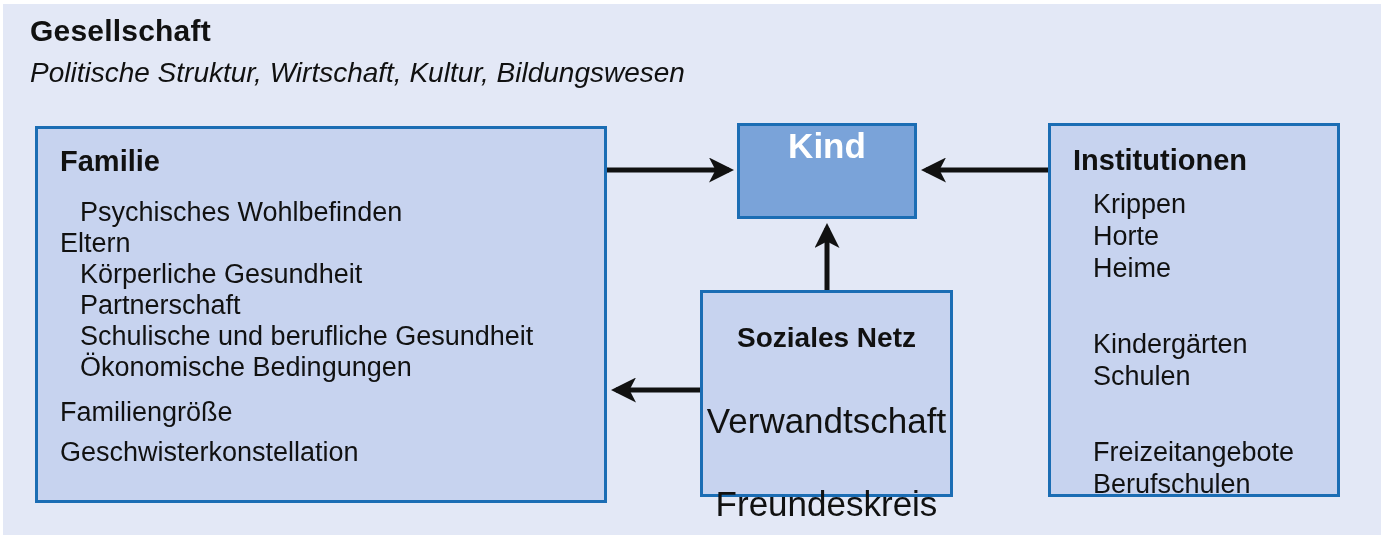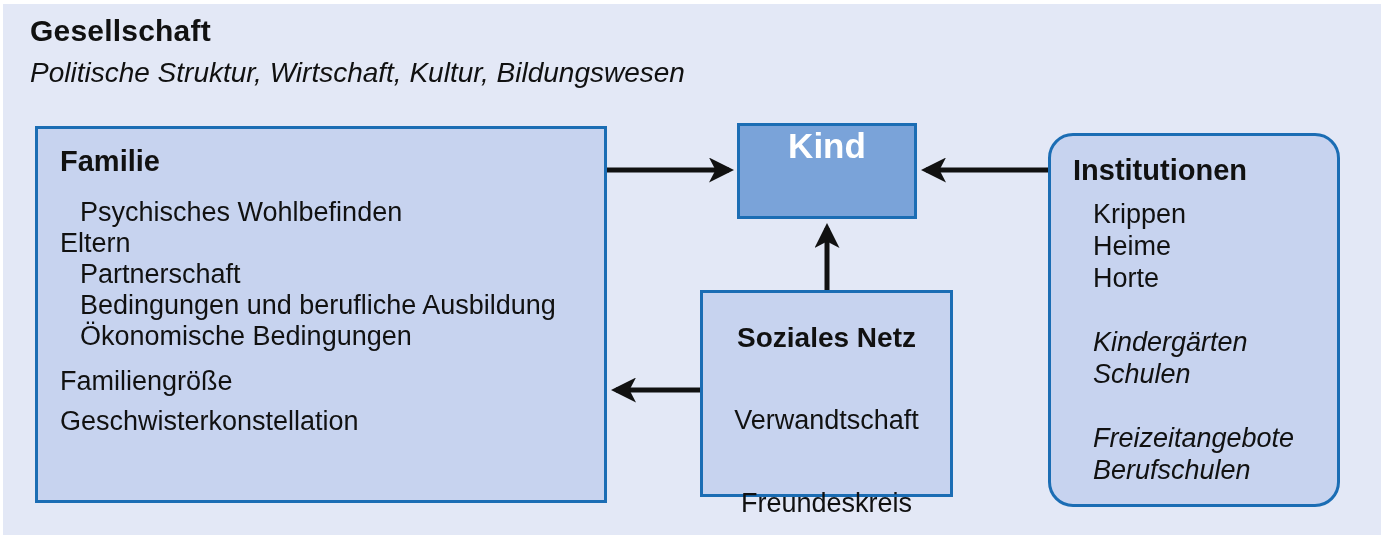--- a/index.html
+++ b/index.html
@@ -43,28 +43,28 @@
     left: 737px; top: 123px; width: 180px; height: 96px;
     background: #7aa3d9;
     display: flex; align-items: flex-start; justify-content: center;
   }
   .kind-title { color: #ffffff; font-size: 35px; font-weight: bold; }
 
   
   .soziales-box { left: 700px; top: 290px; width: 253px; height: 207px; text-align: center; }
   .soziales-content { padding-top: 28px; }
   .soziales-title { font-size: 28px; font-weight: bold; line-height: 34px; margin-bottom: 18px; }
-  .soz-line { font-size: 27px; line-height: 35px; margin-top: 48px; }
+  .soz-line { font-size: 35px; line-height: 35px; margin-top: 48px; }
 
   
-  .inst-box { left: 1048px; top: 133px; width: 292px; height: 374px; border-radius: 25px; }
+  .inst-box { left: 1048px; top: 123px; width: 292px; height: 374px; }
   .inst-content { padding: 16px 0 0 22px; font-size: 27px; }
   .inst-title { font-size: 29px; font-weight: bold; line-height: 36px; margin-bottom: 10px; }
   .inst-group { margin-left: 20px; }
-  .inst-group + .inst-group { margin-top: 32px; font-style: italic; }
+  .inst-group + .inst-group { margin-top: 44px; }
   .inst-line { line-height: 32px; }
 
   
   .arrows { position: absolute; left: 0; top: 0; width: 1384px; height: 538px; pointer-events: none; }
 </style>
 </head>
 <body>
 
 <div class="page">
   <div class="canvas"></div>
@@ -72,22 +72,23 @@
   <div class="header">
     <div class="header-title">Gesellschaft</div>
     <div class="header-subtitle">Politische Struktur, Wirtschaft, Kultur, Bildungswesen</div>
   </div>
 
   <div class="dbox familie-box">
     <div class="familie-content">
       <div class="familie-title">Familie</div>
       <div class="fam-line indent-1">Psychisches Wohlbefinden</div>
       <div class="fam-line indent-0">Eltern</div>
+      <div class="fam-line indent-1">Körperliche Gesundheit</div>
       <div class="fam-line indent-1">Partnerschaft</div>
-      <div class="fam-line indent-1">Bedingungen und berufliche Ausbildung</div>
+      <div class="fam-line indent-1">Schulische und berufliche Gesundheit</div>
       <div class="fam-line indent-1">Ökonomische Bedingungen</div>
       <div class="fam-line indent-0 gap-top">Familiengröße</div>
       <div class="fam-line indent-0 gap-top-sm">Geschwisterkonstellation</div>
     </div>
   </div>
 
   <div class="dbox kind-box">
     <div class="kind-title">Kind</div>
   </div>
 
@@ -98,22 +99,22 @@
       <div class="soz-line">Freundeskreis</div>
       <div class="soz-line">Nachbarschaft</div>
     </div>
   </div>
 
   <div class="dbox inst-box">
     <div class="inst-content">
       <div class="inst-title">Institutionen</div>
       <div class="inst-group">
         <div class="inst-line">Krippen</div>
+        <div class="inst-line">Horte</div>
         <div class="inst-line">Heime</div>
-        <div class="inst-line">Horte</div>
       </div>
       <div class="inst-group">
         <div class="inst-line">Kindergärten</div>
         <div class="inst-line">Schulen</div>
       </div>
       <div class="inst-group">
         <div class="inst-line">Freizeitangebote</div>
         <div class="inst-line">Berufschulen</div>
       </div>
     </div>

